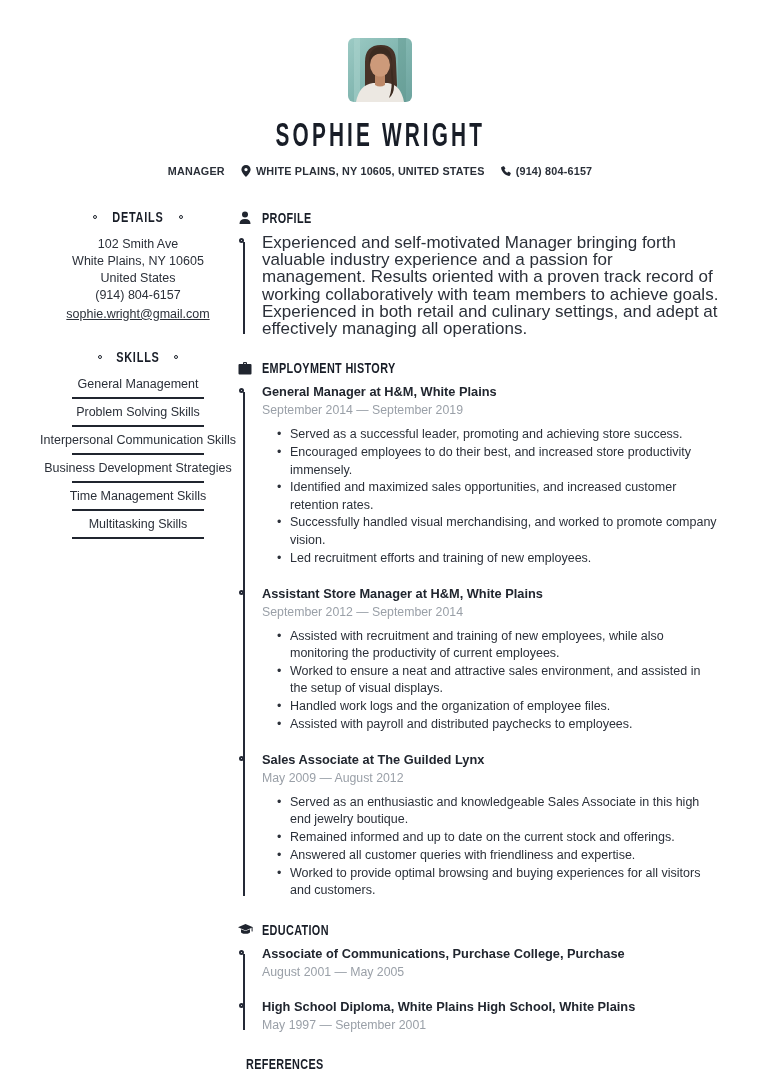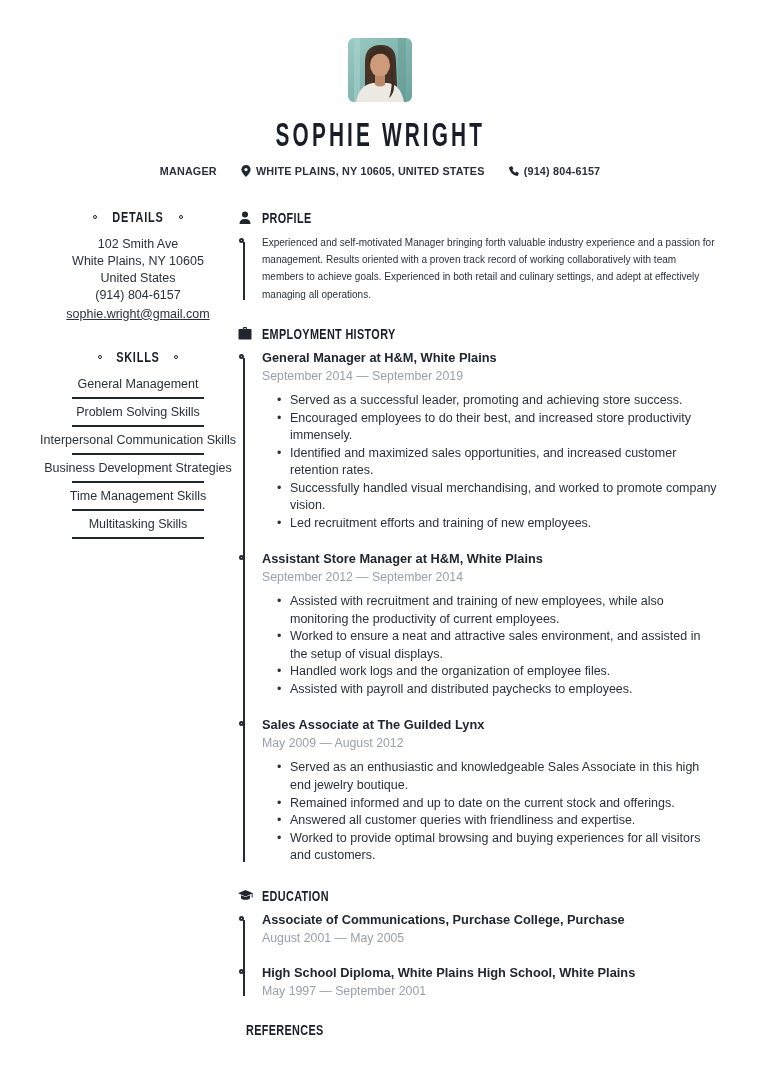--- a/index.html
+++ b/index.html
@@ -10,21 +10,21 @@
   }
   
   .header { padding-top:38px; text-align:center; }
   .photo { width:64px; height:64px; border-radius:6px; overflow:hidden; margin:0 auto; display:block; }
   .name {
     margin-top:16px; font-size:33px; font-weight:600; color:#181d27;
     letter-spacing:5px; line-height:1.05; white-space:nowrap;
   }
   .name span { display:inline-block; transform:scaleX(0.63); transform-origin:center; }
   .subtitle {
-    margin-top:12px; display:flex; justify-content:center; align-items:center; gap:24px;
+    margin-top:12px; display:flex; justify-content:center; align-items:center; gap:16px;
     font-size:10.8px; font-weight:600; color:#2a2f38; letter-spacing:0.2px;
   }
   .subtitle .chunk { display:flex; align-items:center; gap:5px; }
   .inline-icon { width:10px; height:12px; display:inline-block; }
   
   .content { display:flex; margin-top:32px; padding:0 40px 0 40px; }
   .sidebar { width:196px; flex-shrink:0; text-align:center; }
   .main { flex:1; margin-left:1px; min-width:0; }
   
   .side-heading { display:flex; align-items:center; justify-content:center; gap:8px; margin-bottom:11px; }
@@ -46,21 +46,21 @@
     content:""; position:absolute; left:6px; top:8px; bottom:3px; width:0;
     border-left:2px solid #242936;
   }
   .dot {
     position:absolute; left:2px; width:5px; height:5px; border:2px solid #242936;
     border-radius:50%; background:#ffffff; top:4px; z-index:1;
   }
   .entry { position:relative; margin-bottom:19px; }
   .entry:last-child { margin-bottom:0; }
   .entry .dot { left:-23px; }
-  .profile-text { font-size:10px; line-height:17.3px; color:#2b3039; }
+  .profile-text { font-size:17px; line-height:17.3px; color:#2b3039; }
   .entry-title { font-size:12.8px; font-weight:700; color:#21262f; line-height:16px; }
   .entry-dates { font-size:12.3px; color:#9aa0a8; margin-top:2px; line-height:16px; }
   ul.bullets { list-style:none; margin:8px 0 0 15px; }
   ul.bullets li { position:relative; padding-left:13px; font-size:12.5px; line-height:17.3px; color:#2b3039; margin-bottom:0.5px; }
   ul.bullets li::before { content:"\2022"; position:absolute; left:0; top:0; font-size:12.5px; color:#2b3039; }
 </style>
 </head>
 <body>
 
 <div class="page">

